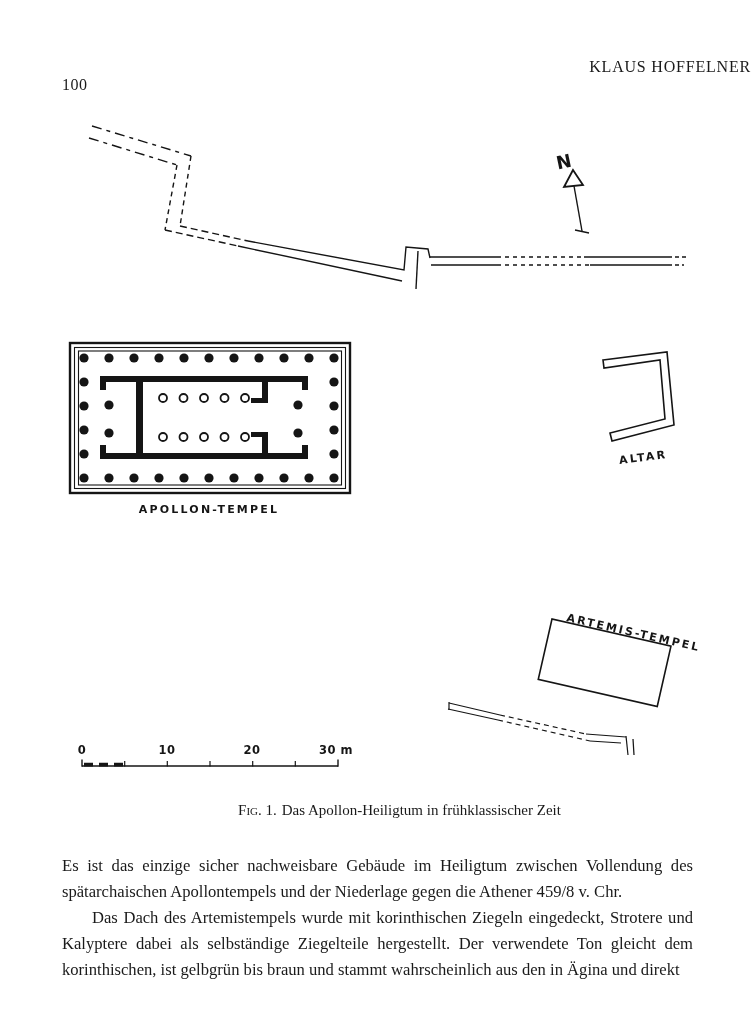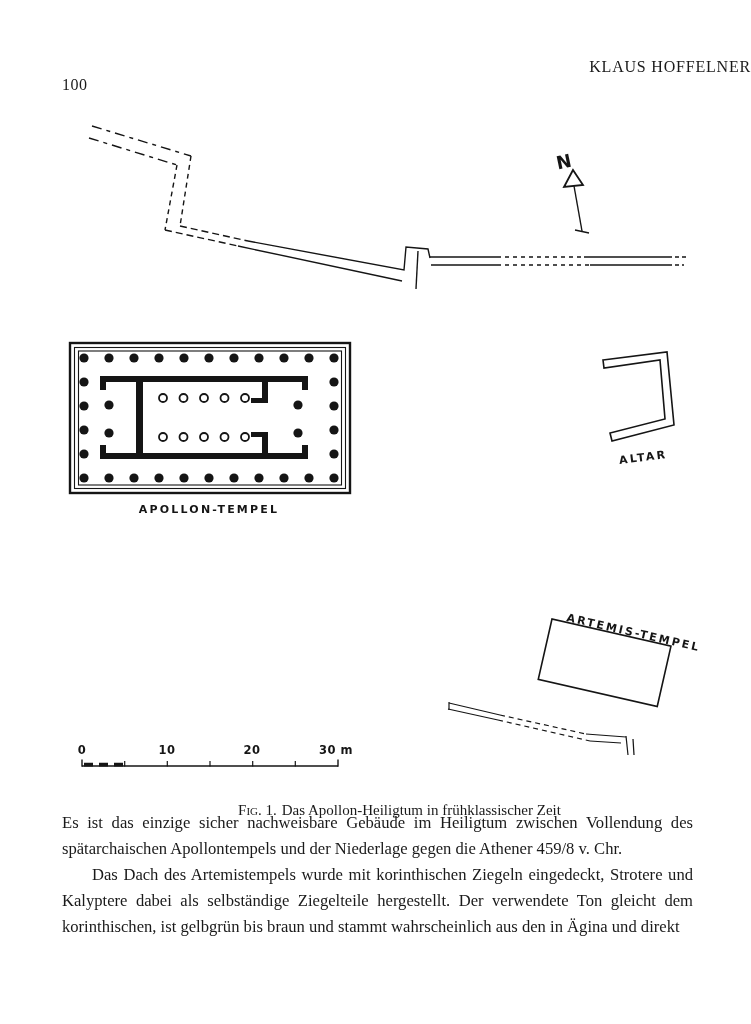--- a/index.html
+++ b/index.html
@@ -39,21 +39,21 @@
     font-family:"DejaVu Sans", sans-serif;
     font-size:18px;font-weight:700;fill:#151515;
   }
   .caption{
     position:absolute;left:0;top:802px;width:751px;
     text-align:center;font-size:15px;margin-left:24px;
   }
   .caption .fig-label{font-variant:small-caps;}
   .caption .cap-text{margin-left:5px;}
   .body-text{
-    position:absolute;left:62px;top:810px;width:631px;
+    position:absolute;left:62px;top:853px;width:631px;
     font-size:16.6px;line-height:26px;text-align:justify;
   }
   .body-text p{margin:0;padding:0;}
   .body-text p.indented{text-indent:30px;}
 </style>
 </head>
 <body>
 
 <div class="page">
 

